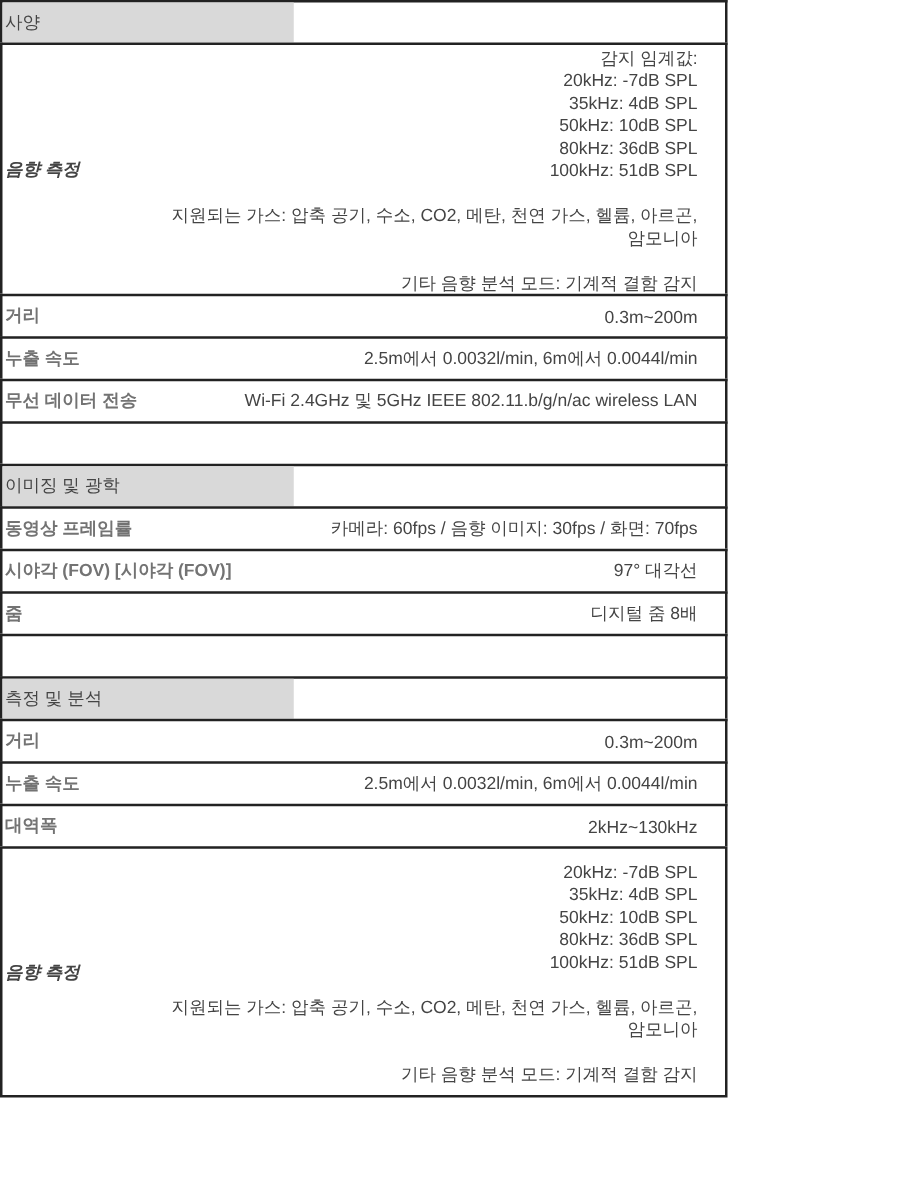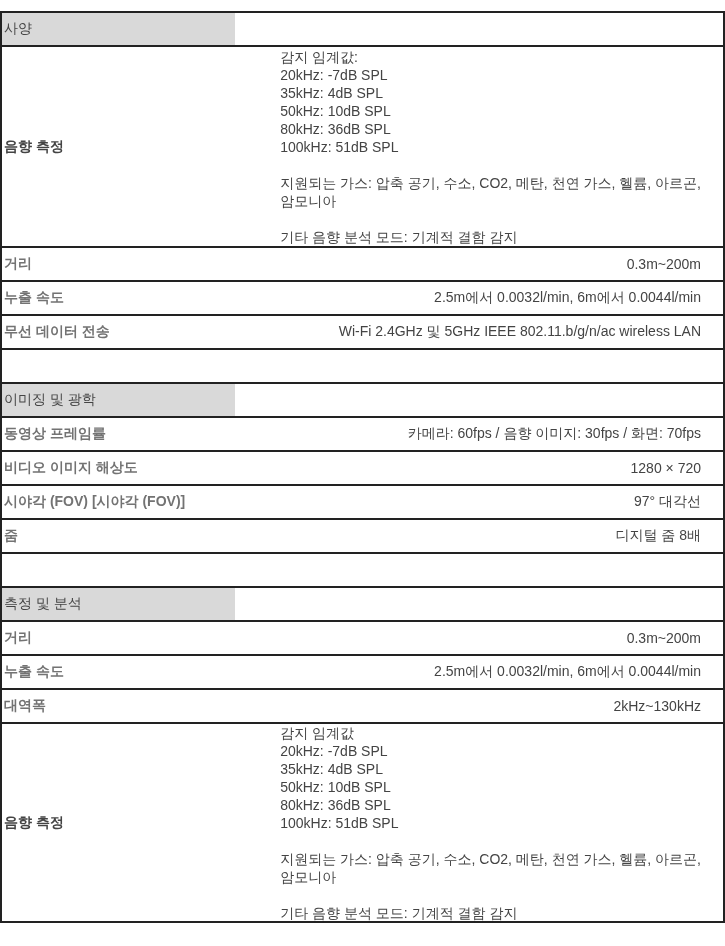--- a/index.html
+++ b/index.html
@@ -1,29 +1,29 @@
 <!DOCTYPE html>
 <html><head>
 <meta charset="utf-8">
 <style>
   html, body { margin: 0; padding: 0; background: #ffffff; }
   body { width: 725px; height: 946px; overflow: hidden; font-family: "Liberation Sans", "DejaVu Sans", sans-serif; color: #444; }
-  .table { position: absolute; left: 0; top: 11px; width: 725px; border-radius: 19px; }
+  .table { position: absolute; left: 0; top: 0; width: 582px; border-radius: 19px; }
   .row { position: relative; box-sizing: border-box; border-left: 2px solid #222; border-right: 2px solid #222; border-top: 2px solid #222; display: flex; align-items: center; background: #fff; }
   .row:last-child { border-bottom: 2px solid #222; }
   .section { height: 34px; }
   .section .shade { position: absolute; left: 0; top: 0; bottom: 0; width: 233px; background: #d9d9d9; }
   .section .label { position: relative; padding-left: 2px; font-size: 14px; color: #444; font-weight: normal; }
   .spacer { height: 34px; }
   .kv { height: 34px; justify-content: space-between; }
   .kv .key { padding-left: 2px; font-size: 14px; color: #737373; white-space: nowrap; font-weight: bold; }
   .kv .val { padding-right: 22px; font-size: 14px; color: #444; white-space: nowrap; }
   .multi { align-items: center; justify-content: space-between; }
-  .multi .key { padding-left: 2px; font-size: 14px; color: #444; font-weight: bold; white-space: nowrap; }
-  .multi .val { padding-right: 22px; padding-top: 3px; padding-bottom: 2px; text-align: left; font-size: 14px; line-height: 18px; color: #444; }
+  .multi .key { padding-left: 2px; font-size: 14px; color: #444; font-weight: bold; white-space: nowrap; font-style: italic; }
+  .multi .val { padding-right: 22px; padding-top: 3px; padding-bottom: 2px; text-align: right; font-size: 14px; line-height: 18px; color: #444; }
   .multi .val .line { display: block; }
   .multi .val .gap { display: block; height: 18px; }
 </style>
 </head>
 <body>
 
 <div class="table">
 
   <div class="row section">
     <div class="shade"></div>
@@ -64,24 +64,20 @@
 
   <div class="row section">
     <div class="shade"></div>
     <span class="label">이미징 및 광학</span>
   </div>
   <div class="row kv">
     <span class="key">동영상 프레임률</span>
     <span class="val">카메라: 60fps / 음향 이미지: 30fps / 화면: 70fps</span>
   </div>
   <div class="row kv">
-    <span class="key">비디오 이미지 해상도</span>
-    <span class="val">1280 × 720</span>
-  </div>
-  <div class="row kv">
     <span class="key">시야각 (FOV) [시야각 (FOV)]</span>
     <span class="val">97° 대각선</span>
   </div>
   <div class="row kv">
     <span class="key">줌</span>
     <span class="val">디지털 줌 8배</span>
   </div>
 
   <div class="row spacer"></div>
 
@@ -97,21 +93,20 @@
     <span class="key">누출 속도</span>
     <span class="val">2.5m에서 0.0032l/min, 6m에서 0.0044l/min</span>
   </div>
   <div class="row kv">
     <span class="key">대역폭</span>
     <span class="val">2kHz~130kHz</span>
   </div>
   <div class="row multi" style="height:201px;">
     <span class="key">음향 측정</span>
     <div class="val">
-      <span class="line">감지 임계값</span>
       <span class="line">20kHz: -7dB SPL</span>
       <span class="line">35kHz: 4dB SPL</span>
       <span class="line">50kHz: 10dB SPL</span>
       <span class="line">80kHz: 36dB SPL</span>
       <span class="line">100kHz: 51dB SPL</span>
       <span class="gap"></span>
       <span class="line">지원되는 가스: 압축 공기, 수소, CO2, 메탄, 천연 가스, 헬륨, 아르곤,</span>
       <span class="line">암모니아</span>
       <span class="gap"></span>
       <span class="line">기타 음향 분석 모드: 기계적 결함 감지</span>

